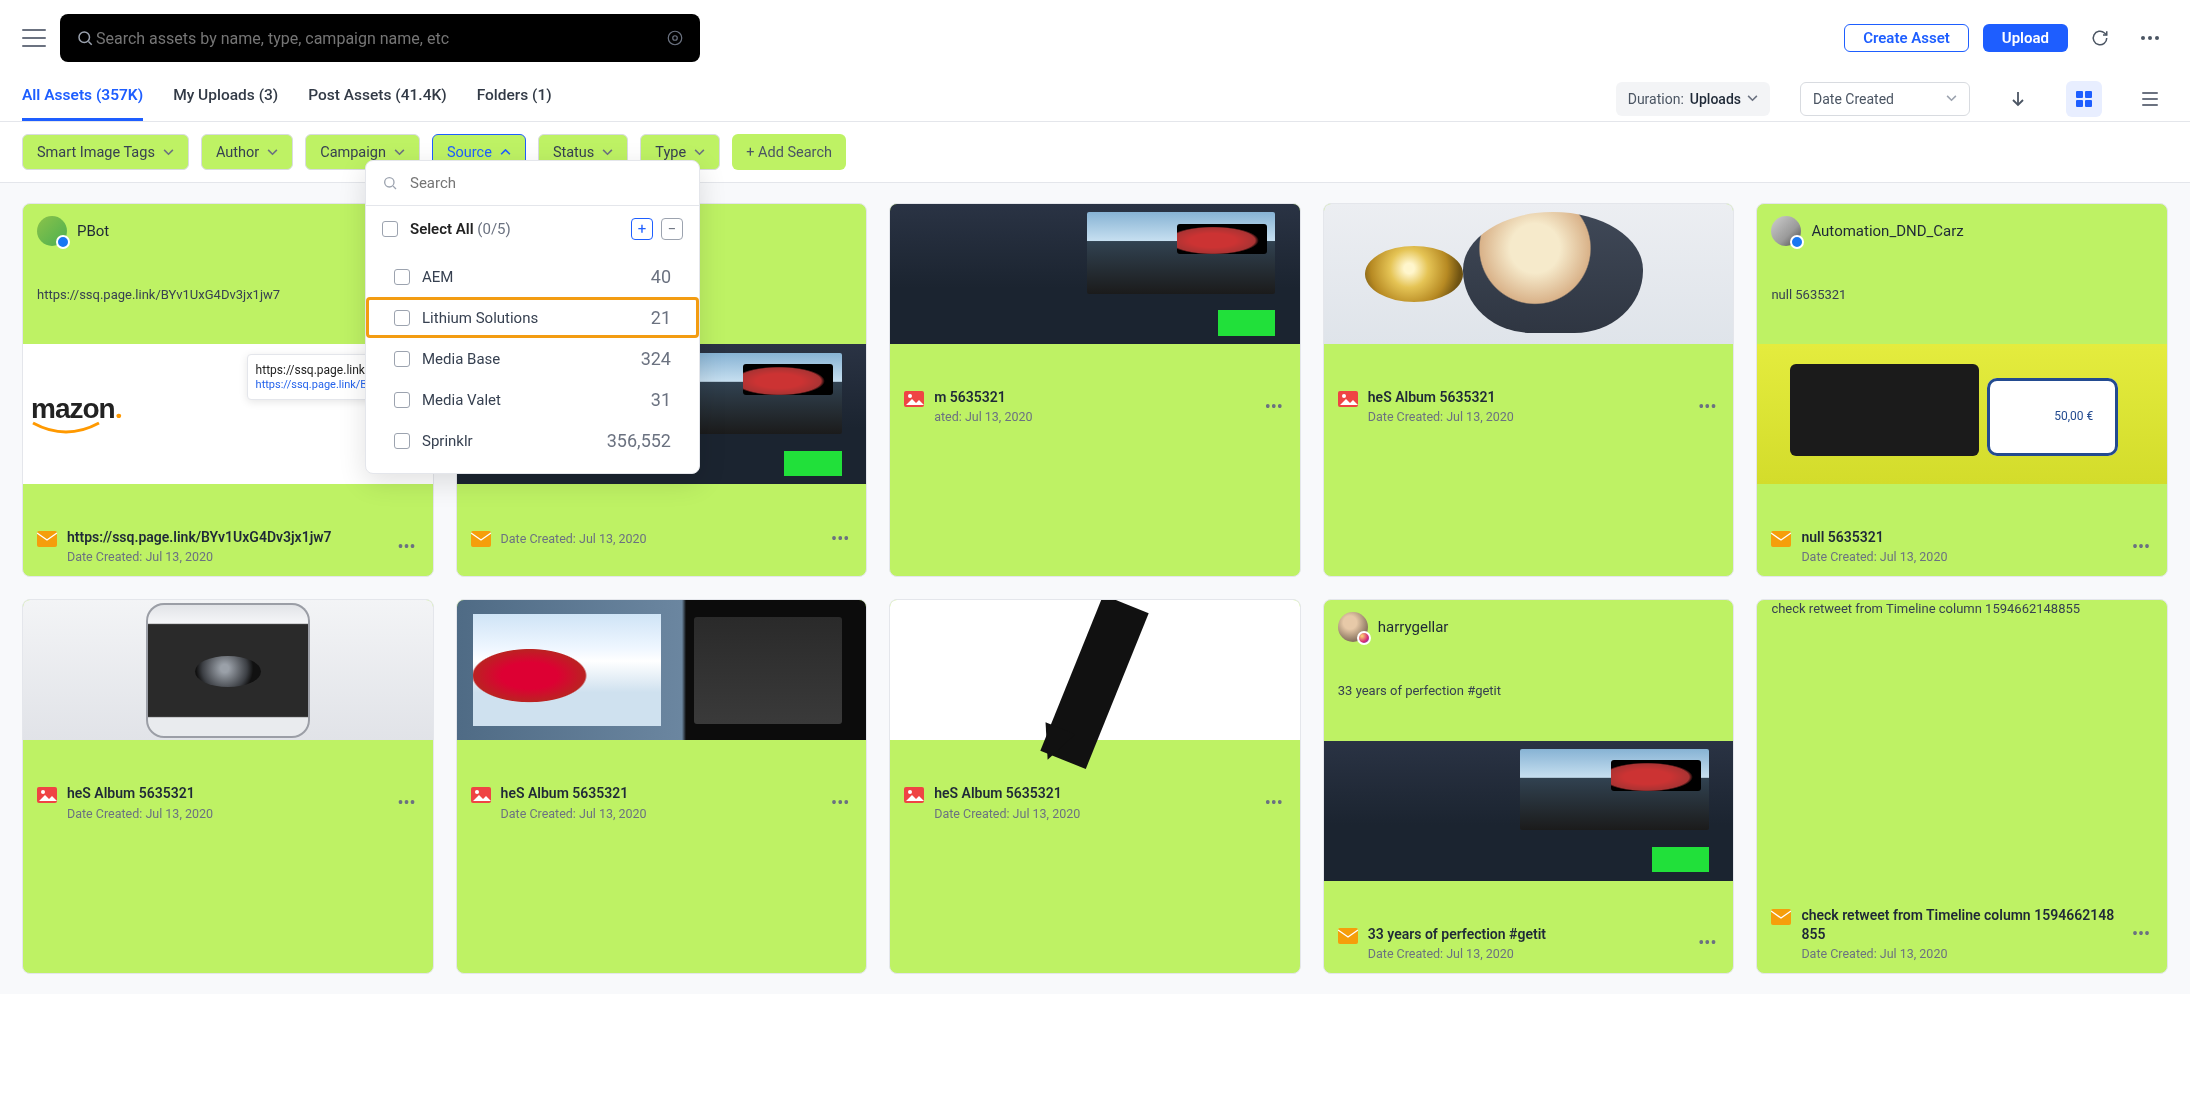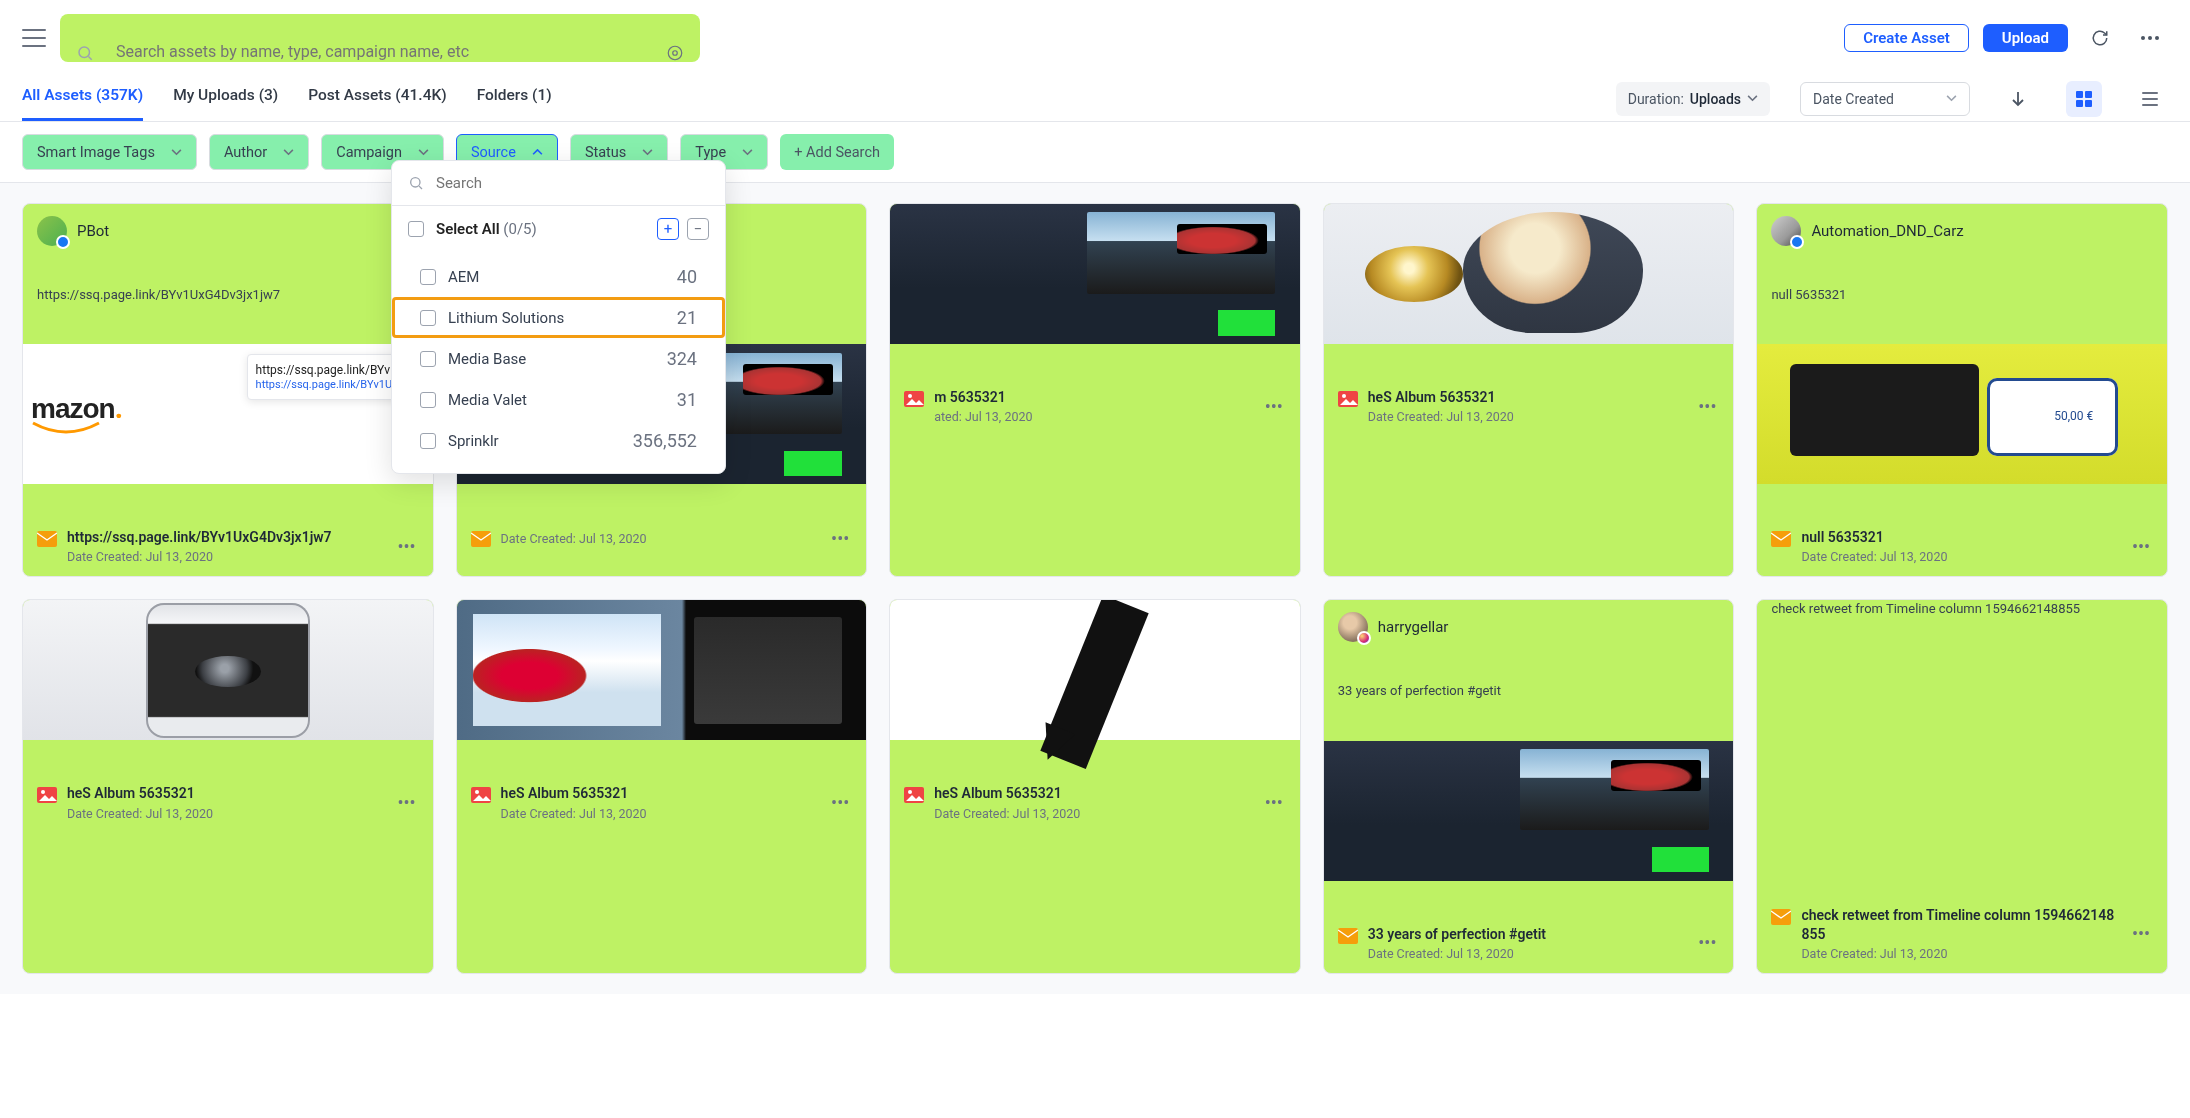--- a/index.html
+++ b/index.html
@@ -13,21 +13,21 @@
     --chip-border:#D8DBE0;
   }
   *{box-sizing:border-box;font-family:-apple-system,BlinkMacSystemFont,"Segoe UI",Roboto,Arial,sans-serif;}
   body{margin:0;background:#fff;color:var(--text);}
   .page{width:100%;}
 
   
   .topbar{display:flex;align-items:center;padding:14px 22px;gap:14px;}
   .hamburger{width:24px;height:18px;display:flex;flex-direction:column;justify-content:space-between;cursor:pointer;}
   .hamburger span{height:2px;background:#6B7280;border-radius:1px;}
-  .searchbox{flex:0 0 640px;background:#bef264;border-radius:8px;height:48px;display:flex;align-items:flex-end;padding:0 16px;gap:20px;}
+  .searchbox{flex:0 0 640px;background:#000000;border-radius:8px;height:48px;display:flex;align-items:center;padding:0 16px;gap:0;}
   .searchbox input{flex:1;border:none;background:transparent;outline:none;font-size:16px;color:#6B7280;}
   .searchbox svg{flex-shrink:0;}
   .topbar .spacer{flex:1;}
   .btn{height:28px;padding:0 18px;border-radius:6px;font-size:15px;font-weight:600;cursor:pointer;border:1px solid transparent;}
   .btn.outline{background:#fff;border-color:var(--blue);color:var(--blue);}
   .btn.primary{background:var(--blue);color:#fff;}
   .iconbtn{width:36px;height:36px;display:flex;align-items:center;justify-content:center;cursor:pointer;color:#4B5563;}
 
   
   .tabsrow{display:flex;align-items:center;padding:0 22px;border-bottom:1px solid var(--border);gap:30px;}
@@ -39,28 +39,28 @@
   .sortbox{height:34px;padding:0 12px;border:1px solid var(--chip-border);border-radius:6px;display:flex;align-items:center;gap:24px;font-size:14px;color:#4B5563;cursor:pointer;min-width:170px;justify-content:space-between;}
   .square-icon{width:36px;height:36px;display:flex;align-items:center;justify-content:center;cursor:pointer;border-radius:6px;}
   .square-icon.active{background:#E8EEFF;}
   .grid-glyph{width:16px;height:16px;display:grid;grid-template-columns:1fr 1fr;grid-template-rows:1fr 1fr;gap:2px;}
   .grid-glyph span{background:var(--blue);border-radius:1px;}
   .list-lines{width:16px;height:14px;display:flex;flex-direction:column;justify-content:space-between;}
   .list-lines span{height:2px;background:#6B7280;border-radius:1px;}
 
   
   .filtersrow{display:flex;align-items:center;gap:12px;padding:12px 22px;border-bottom:1px solid var(--border);}
-  .chip{height:36px;padding:0 14px;border:1px solid var(--chip-border);border-radius:6px;display:flex;align-items:center;gap:16px;font-size:14.5px;color:#374151;cursor:pointer;background:#86efac;}
+  .chip{height:36px;padding:0 14px;border:1px solid var(--chip-border);border-radius:6px;display:flex;align-items:center;gap:8px;font-size:14.5px;color:#374151;cursor:pointer;background:#bef264;}
   .chip.active{border-color:var(--blue);color:var(--blue);}
   .chip .chev{color:#6B7280;}
   .chip.active .chev{color:var(--blue);}
   .chip.nob{border:none;}
 
   
-  .dropdown{position:absolute;top:160px;left:391px;width:335px;background:#fff;border:1px solid var(--border);border-radius:8px;box-shadow:0 8px 28px rgba(0,0,0,0.12);z-index:10;}
+  .dropdown{position:absolute;top:160px;left:365px;width:335px;background:#fff;border:1px solid var(--border);border-radius:8px;box-shadow:0 8px 28px rgba(0,0,0,0.12);z-index:10;}
   .dd-search{display:flex;align-items:center;gap:10px;padding:12px 16px;border-bottom:1px solid var(--border);}
   .dd-search input{border:none;outline:none;font-size:15px;color:#6B7280;flex:1;}
   .dd-selectall{display:flex;align-items:center;padding:12px 16px;gap:12px;}
   .checkbox{width:16px;height:16px;border:1.5px solid #9CA3AF;border-radius:3px;flex-shrink:0;}
   .dd-selectall .label{font-size:15px;}
   .dd-selectall .strong{font-weight:600;}
   .dd-selectall .spacer{flex:1;}
   .pm-btns{display:flex;gap:8px;}
   .pm{width:22px;height:22px;border:1.5px solid var(--blue);border-radius:4px;display:flex;align-items:center;justify-content:center;color:var(--blue);font-size:15px;cursor:pointer;}
   .pm.minus{border-color:#9CA3AF;color:#6B7280;}

